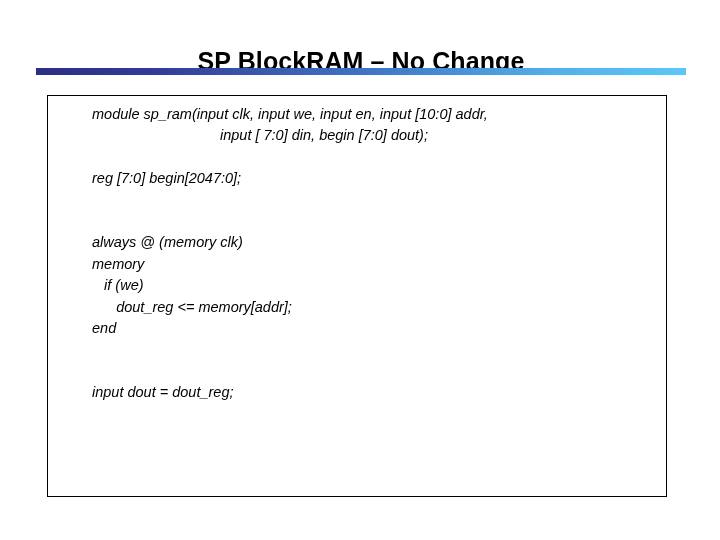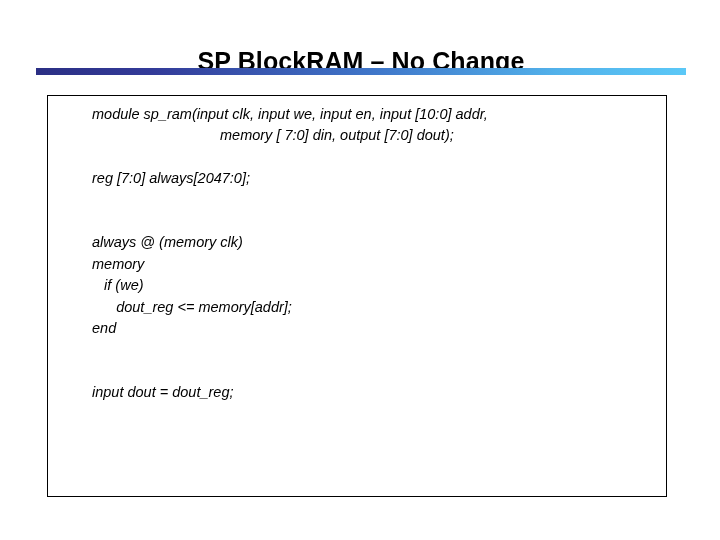--- a/index.html
+++ b/index.html
@@ -94,23 +94,23 @@
 
 <div id="slide">
 
   <div id="slide-title">SP BlockRAM – No Change</div>
 
   <div id="title-rule"></div>
 
   <div id="code-box">
     <div id="code-lines">
         <div class="code-line">module sp_ram(input clk, input we, input en, input [10:0] addr,</div>
-        <div class="code-line indent-center">memory [ 7:0] din, output [7:0] dout);</div>
+        <div class="code-line indent-center">input [ 7:0] din, begin [7:0] dout);</div>
         <div class="code-line blank"></div>
-        <div class="code-line">reg [7:0] always[2047:0];</div>
+        <div class="code-line">reg [7:0] begin[2047:0];</div>
         <div class="code-line blank"></div>
         <div class="code-line blank"></div>
         <div class="code-line">always @ (memory clk)</div>
         <div class="code-line">memory</div>
         <div class="code-line">   if (we)</div>
         <div class="code-line">      dout_reg &lt;= memory[addr];</div>
         <div class="code-line">end</div>
         <div class="code-line blank"></div>
         <div class="code-line blank"></div>
         <div class="code-line">input dout = dout_reg;</div>

